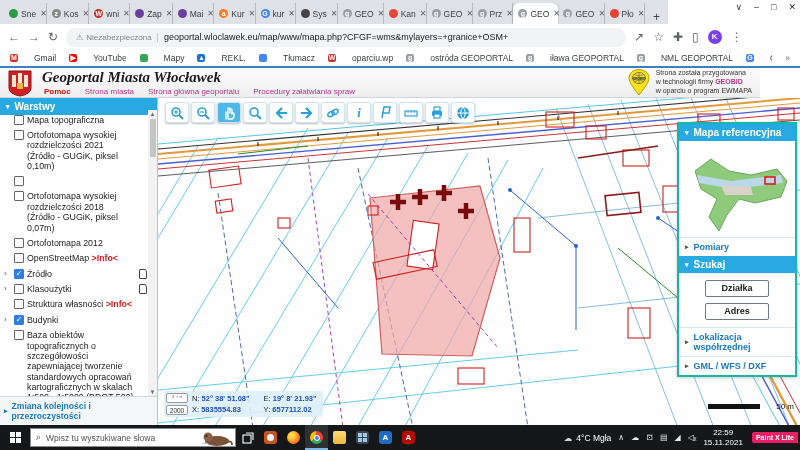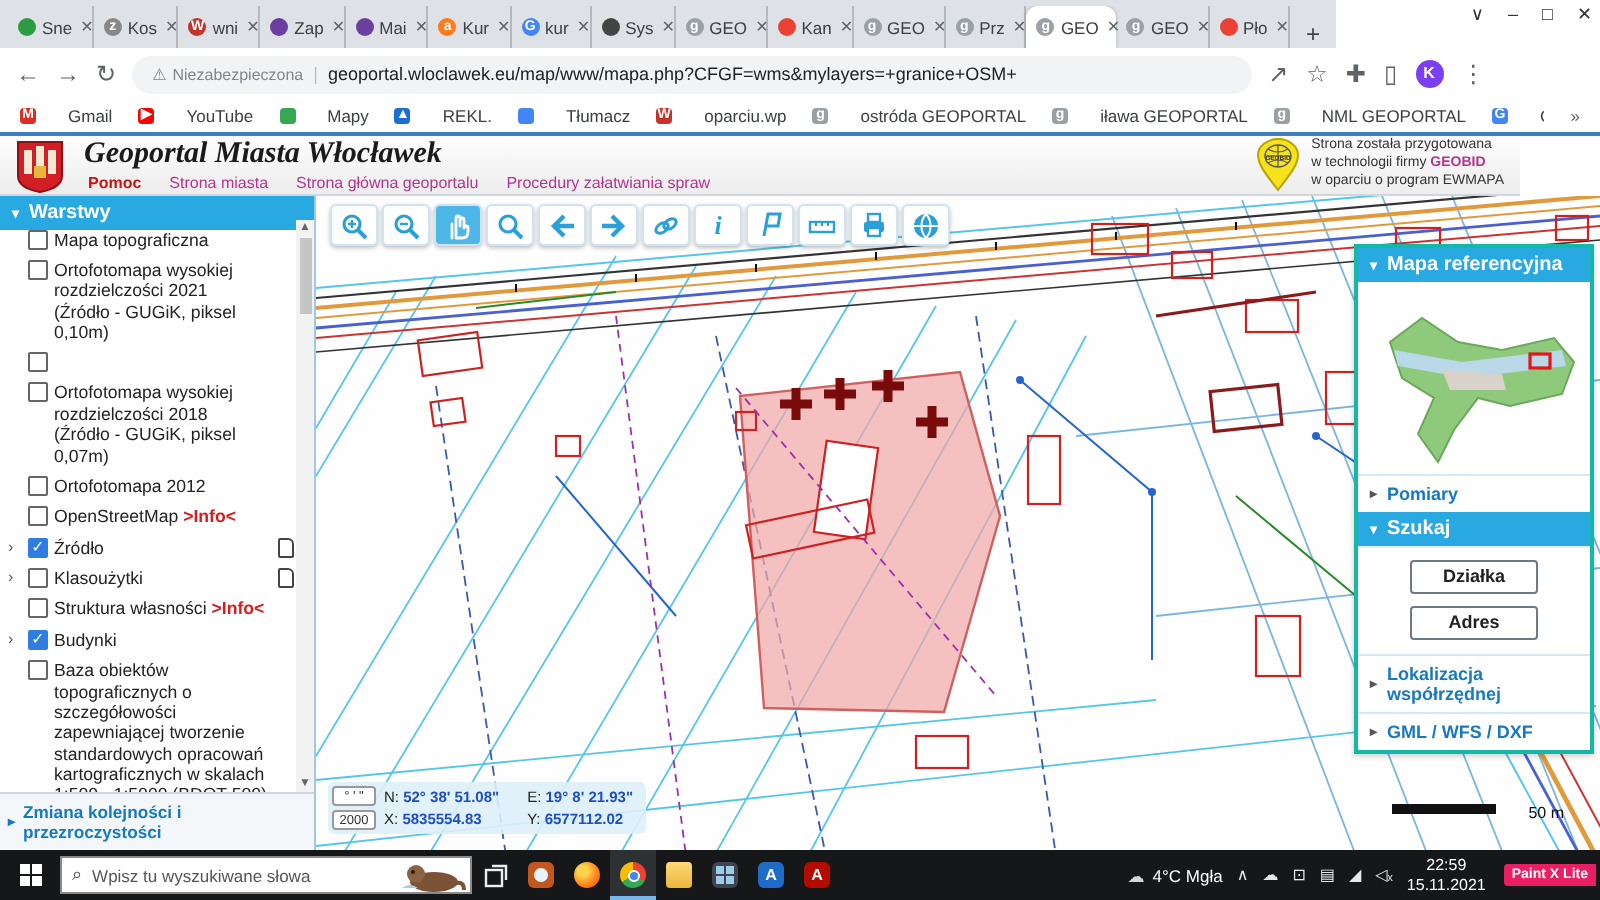--- a/index.html
+++ b/index.html
@@ -59,21 +59,21 @@
   #maparea { position:absolute; left:158px; top:0; width:642px; height:327px; background:#fff; overflow:hidden; }
   #toolbar { position:absolute; left:7px; top:4px; display:flex; gap:2px; z-index:5; }
   .tbtn { width:24px; height:21px; background:#fff; border:1px solid #cfe4f2; border-radius:3px; box-shadow:0 1px 2px rgba(0,0,0,.25); display:flex; align-items:center; justify-content:center; }
   .tbtn.active { background:#4db8e8; }
   .tbtn svg { display:block; }
   #coordbox { position:absolute; left:6px; bottom:8px; z-index:5; background:rgba(222,240,250,.9); border-radius:3px; padding:2px 6px 2px 2px; display:flex; gap:4px; font-size:7.5px; color:#222; }
   .cbtns { display:flex; flex-direction:column; gap:2px; }
   .cbtn { width:22px; height:10px; background:#fff; border:1px solid #999; border-radius:2px; font-size:6.5px; text-align:center; line-height:9px; color:#333; }
   .cgrid { display:grid; grid-template-columns:auto auto; column-gap:14px; row-gap:1px; align-items:center; }
   .cgrid b { color:#1f4fbf; font-weight:bold; }
-  #scalebar { position:absolute; right:18px; bottom:14px; z-index:5; display:flex; align-items:flex-start; gap:16px; font-size:8px; color:#111; }
+  #scalebar { position:absolute; right:6px; bottom:14px; z-index:5; display:flex; align-items:center; gap:16px; font-size:8px; color:#111; }
   #scalebar .bar { width:52px; height:5px; background:#111; border-left:2px solid #111; border-right:2px solid #111; box-shadow:inset 0 -2px 0 #111; }
 
   
   #rightpanel { position:absolute; right:3px; top:24px; width:120px; z-index:6; background:#fff; border:2px solid #14b8a6; box-shadow:0 1px 3px rgba(0,0,0,.2); }
   .rp-collapsed { color:#1879bd; font-size:9px; font-weight:bold; padding:4px 6px; border-top:1px solid #d6e8f4; display:flex; gap:5px; align-items:center; background:#fff; }
   .rp-collapsed .tri { color:#555; font-size:7px; }
   #refmap { width:100%; height:96px; background:#fff; display:block; }
   #szukaj-body { padding:6px 0 7px; display:flex; flex-direction:column; gap:6px; align-items:center; border-top:1px solid #e4eef5; }
   .sbtn { width:64px; height:17px; background:#fff; border:1.5px solid #6b7a86; border-radius:2px; font-size:9px; font-weight:bold; color:#222; text-align:center; line-height:15px; }
 

